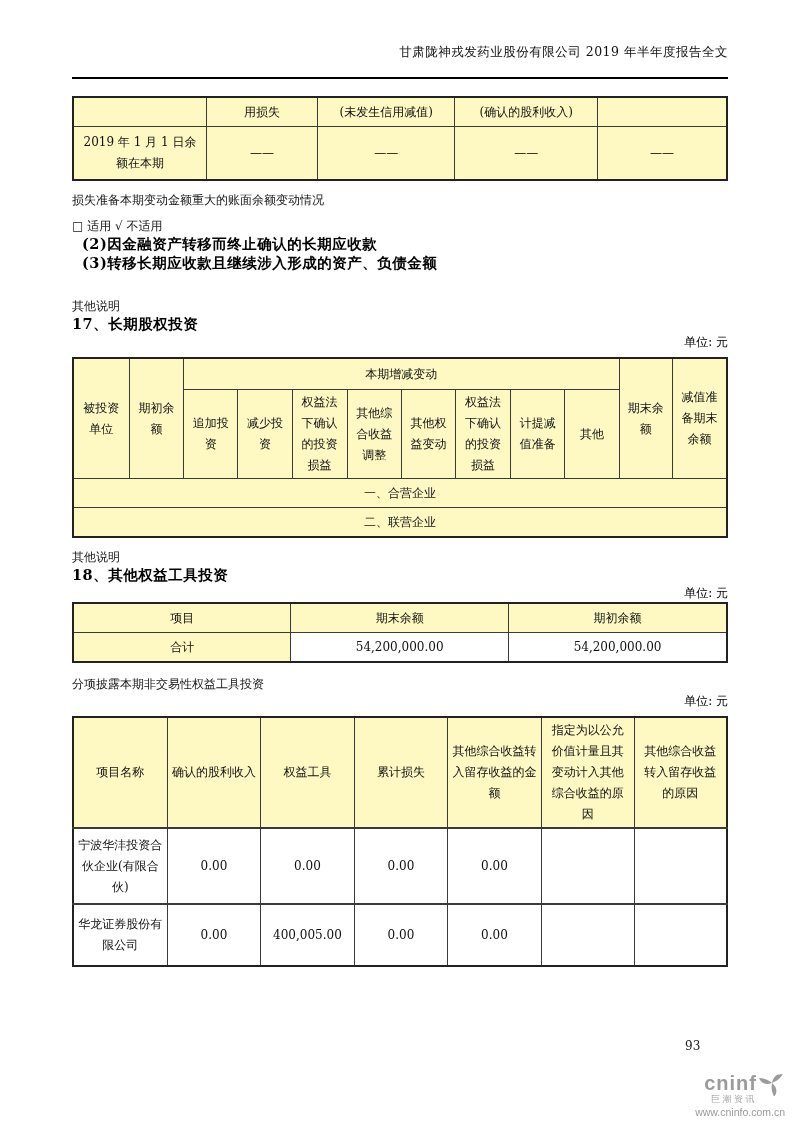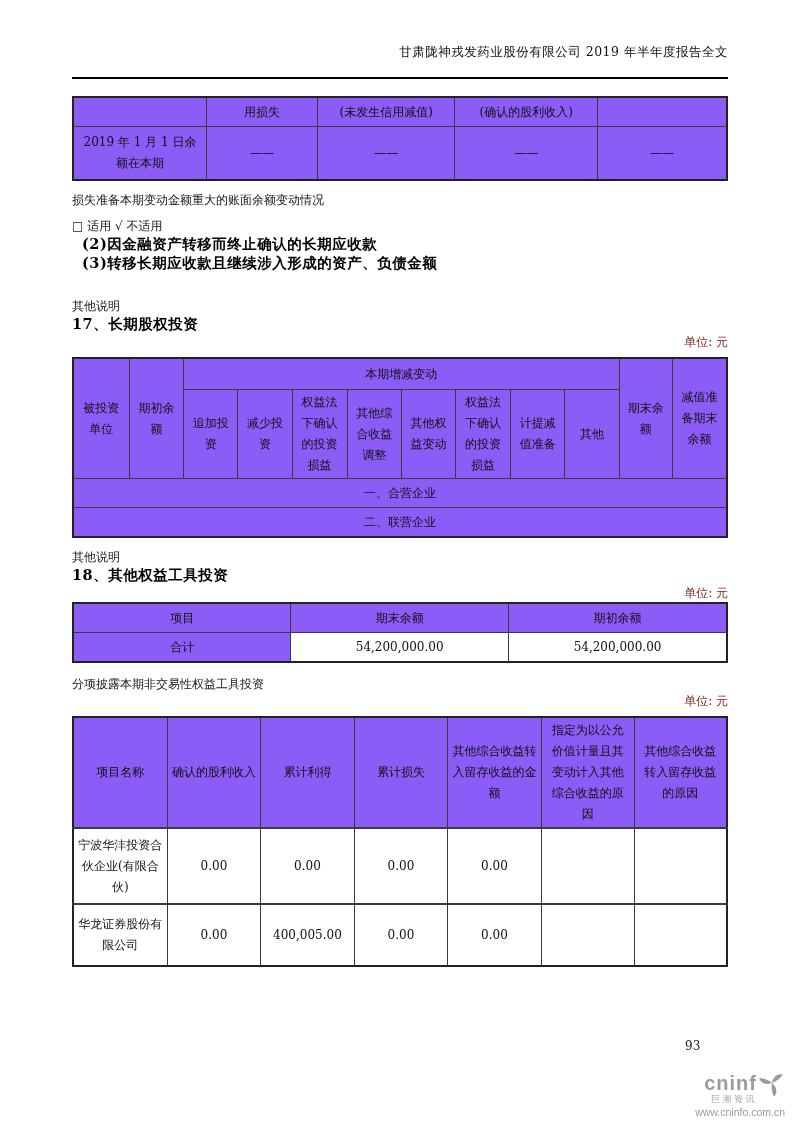--- a/index.html
+++ b/index.html
@@ -29,40 +29,40 @@
   table.tbl td{
     border:1px solid #3a3a3a;
     padding:2px 4px;
     text-align:center;vertical-align:middle;
     line-height:1.75;
     overflow:hidden;
     word-break:break-all;
   }
   td.left{text-align:left;}
   td.num{text-align:right;}
-  .gray{background:#8b5cf6;}
+  .gray{background:#fef9c3;}
 
   
   .t-loss tr.hdr td{height:24px;}
   .t-loss tr.data td{height:48px;}
 
   
   .body-text{font-size:12px;margin:0;line-height:1.5;color:#161616;}
   .mt8{margin-top:8px;}
   .mt10{margin-top:10px;}
   .mt12{margin-top:12px;}
   .mt24{margin-top:24px;}
   .mt28{margin-top:28px;}
   .mt30{margin-top:30px;}
   .heading{
     font-size:14.5px;font-weight:bold;margin:0;color:#000;
     letter-spacing:.5px;
   }
   .indent{padding-left:10px;}
-  .unit{font-size:12px;text-align:right;margin:0;color:#7f1d1d;}
+  .unit{font-size:12px;text-align:right;margin:0;color:#000000;}
 
   
   .t17 tr.group td{height:26px;}
   .t17 tr.cat td{height:24px;}
 
   
   .t18 td{height:24px;}
 
   
   .t-detail td{padding:5px 4px;}
@@ -210,21 +210,21 @@
           <col style="width:14.3%">
           <col style="width:14.3%">
           <col style="width:14.3%">
           <col style="width:14.2%">
           <col style="width:14.2%">
       </colgroup>
       <tbody>
           <tr>
         <td class="gray">项目名称</td>
         <td class="gray">确认的股利收入</td>
-        <td class="gray">累计利得</td>
+        <td class="gray">权益工具</td>
         <td class="gray">累计损失</td>
         <td class="gray">其他综合收益转入留存收益的金额</td>
         <td class="gray">指定为以公允价值计量且其变动计入其他综合收益的原因</td>
         <td class="gray">其他综合收益转入留存收益的原因</td>
       </tr>
       <tr class="rows r1">
         <td class="left">宁波华沣投资合伙企业(有限合伙)</td>
         <td class="num">0.00</td>
         <td class="num">0.00</td>
         <td class="num">0.00</td>

